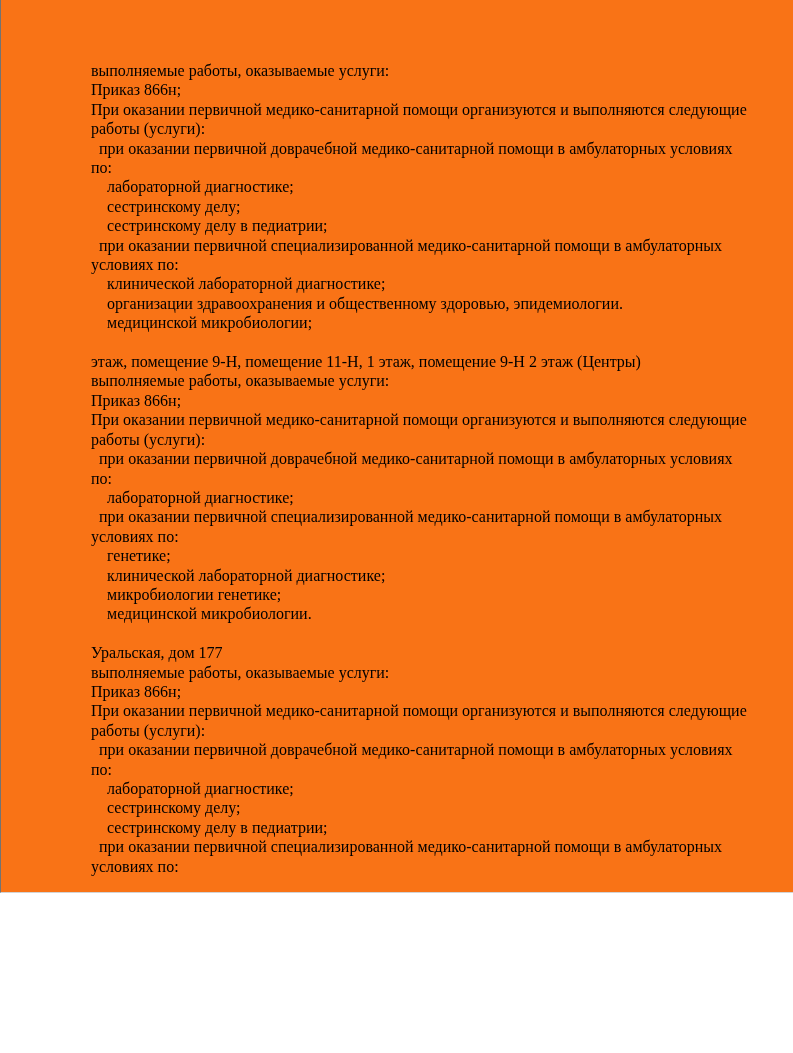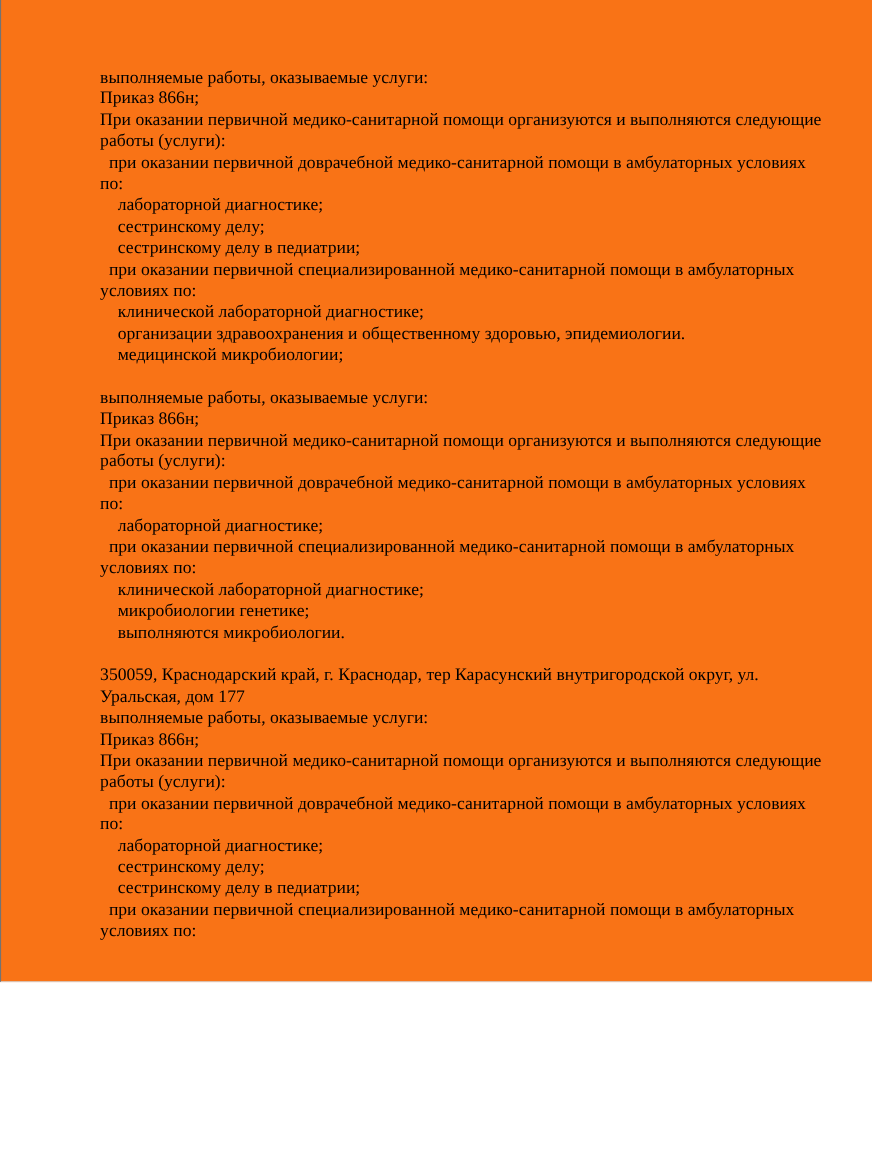--- a/index.html
+++ b/index.html
@@ -48,36 +48,37 @@
         <div class="line">    сестринскому делу;</div>
         <div class="line">    сестринскому делу в педиатрии;</div>
         <div class="line">  при оказании первичной специализированной медико-санитарной помощи в амбулаторных</div>
         <div class="line">условиях по:</div>
         <div class="line">    клинической лабораторной диагностике;</div>
         <div class="line">    организации здравоохранения и общественному здоровью, эпидемиологии.</div>
         <div class="line">    медицинской микробиологии;</div>
       </div>
       <div class="section-gap"></div>
       <div class="section">
+        <div class="line">этаж, помещение 9-Н, помещение 11-Н, 1 этаж, помещение 9-Н 2 этаж (Центры)</div>
         <div class="line">выполняемые работы, оказываемые услуги:</div>
         <div class="line">Приказ 866н;</div>
         <div class="line">При оказании первичной медико-санитарной помощи организуются и выполняются следующие</div>
         <div class="line">работы (услуги):</div>
         <div class="line">  при оказании первичной доврачебной медико-санитарной помощи в амбулаторных условиях</div>
         <div class="line">по:</div>
         <div class="line">    лабораторной диагностике;</div>
         <div class="line">  при оказании первичной специализированной медико-санитарной помощи в амбулаторных</div>
         <div class="line">условиях по:</div>
+        <div class="line">    генетике;</div>
         <div class="line">    клинической лабораторной диагностике;</div>
         <div class="line">    микробиологии генетике;</div>
-        <div class="line">    выполняются микробиологии.</div>
+        <div class="line">    медицинской микробиологии.</div>
       </div>
       <div class="section-gap"></div>
       <div class="section">
-        <div class="line">350059, Краснодарский край, г. Краснодар, тер Карасунский внутригородской округ, ул.</div>
         <div class="line">Уральская, дом 177</div>
         <div class="line">выполняемые работы, оказываемые услуги:</div>
         <div class="line">Приказ 866н;</div>
         <div class="line">При оказании первичной медико-санитарной помощи организуются и выполняются следующие</div>
         <div class="line">работы (услуги):</div>
         <div class="line">  при оказании первичной доврачебной медико-санитарной помощи в амбулаторных условиях</div>
         <div class="line">по:</div>
         <div class="line">    лабораторной диагностике;</div>
         <div class="line">    сестринскому делу;</div>
         <div class="line">    сестринскому делу в педиатрии;</div>

